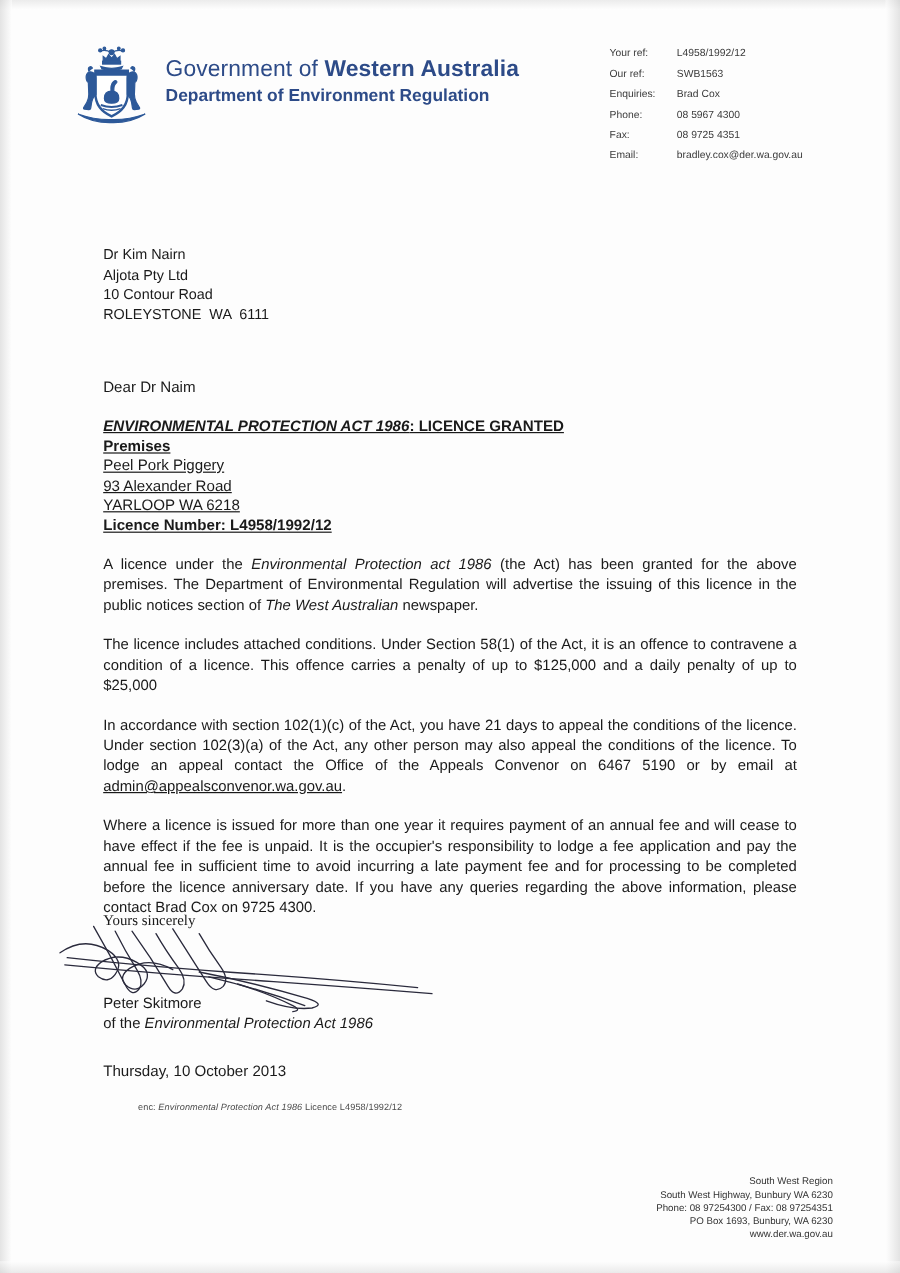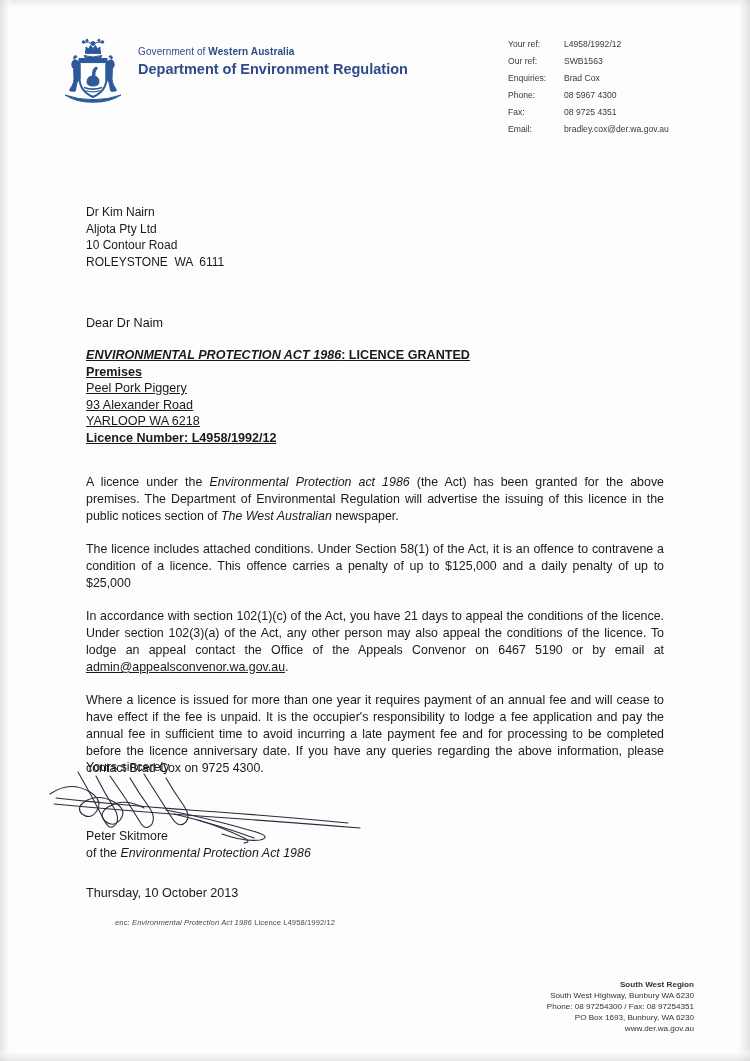--- a/index.html
+++ b/index.html
@@ -59,24 +59,25 @@
     width: 62px;
     height: 70px;
     flex: none;
   }
   .dept-names {
     margin-left: 14px;
     padding-top: 8px;
     color: #2d4b88;
   }
   .gov-line {
-    font-size: 10px;
+    font-size: 19px;
     letter-spacing: .1px;
     line-height: 1.25;
     white-space: nowrap;
+    text-align: right;
   }
   .gov-line .light { font-weight: 400; }
   .gov-line .bold  { font-weight: 700; }
   .dept-line {
     font-size: 14.5px;
     font-weight: 700;
     line-height: 1.3;
     white-space: nowrap;
     margin-top: 1px;
   }
@@ -152,34 +153,35 @@
   .body {
     position: absolute;
     left: 86px;
     top: 462px;
     width: 578px;
     font-size: 12.4px;
     line-height: 17px;
     text-align: justify;
   }
   .body p {
-    margin: 12px 0 16px 0;
+    margin: 0 0 16px 0;
   }
   .body .ital { font-style: italic; }
   .body a {
     color: #1a1a1a;
     text-decoration: underline;
   }
 
   
   .sign-off {
     position: absolute;
     left: 86px;
     top: 760px;
     font-size: 12.4px;
+    font-family: Liberation Serif, serif;
   }
   .signature-mark {
     position: absolute;
     left: 48px;
     top: 762px;
     width: 330px;
     height: 90px;
     pointer-events: none;
   }
   .signer {
@@ -213,21 +215,21 @@
   .footer {
     position: absolute;
     right: 56px;
     bottom: 27px;
     text-align: right;
     font-size: 8.1px;
     line-height: 11px;
     color: #333333;
   }
   .footer .region {
-    font-weight: 700;
+    font-weight: 400;
     margin-top: 12px;
   }
 </style>
 </head>
 <body>
 
 <div class="page">
 
   <div class="scan-edge-top"></div>
   <div class="scan-edge-left"></div>

